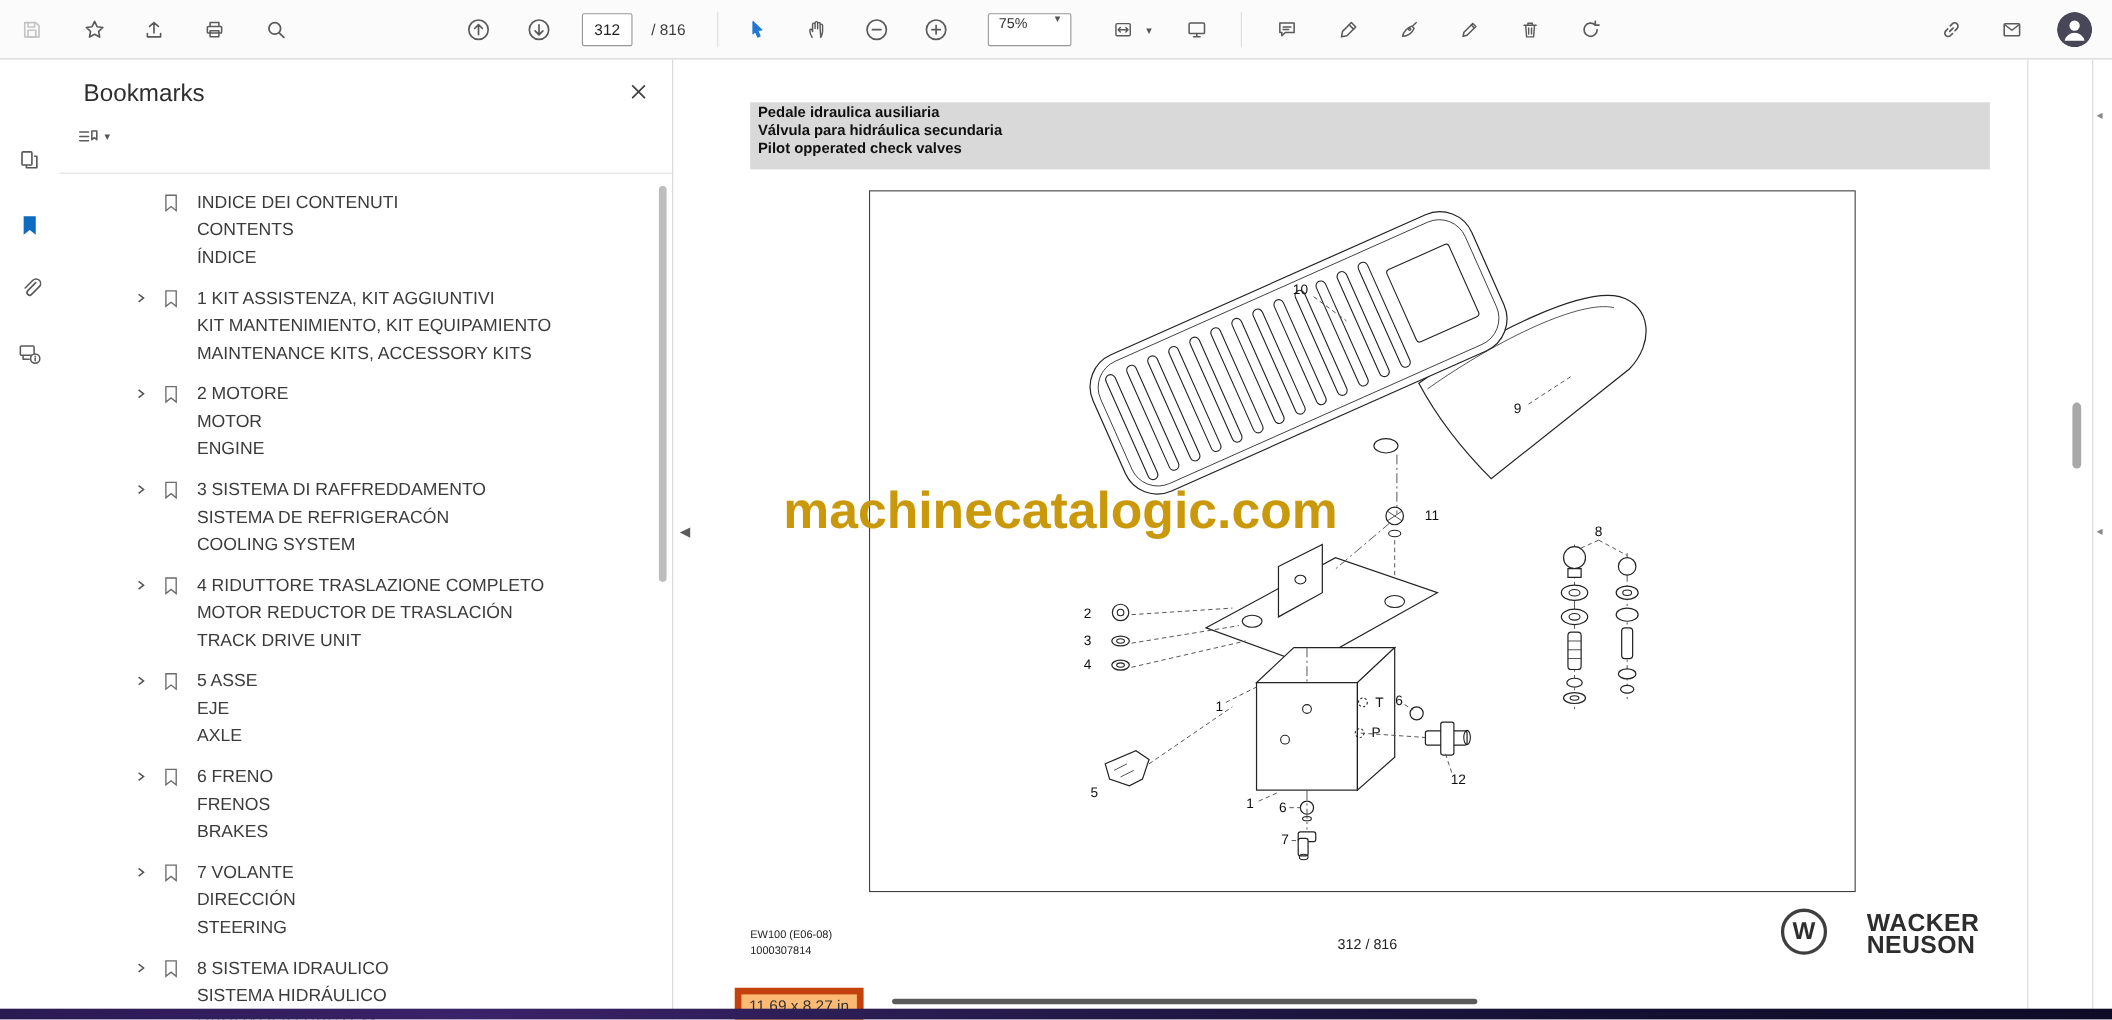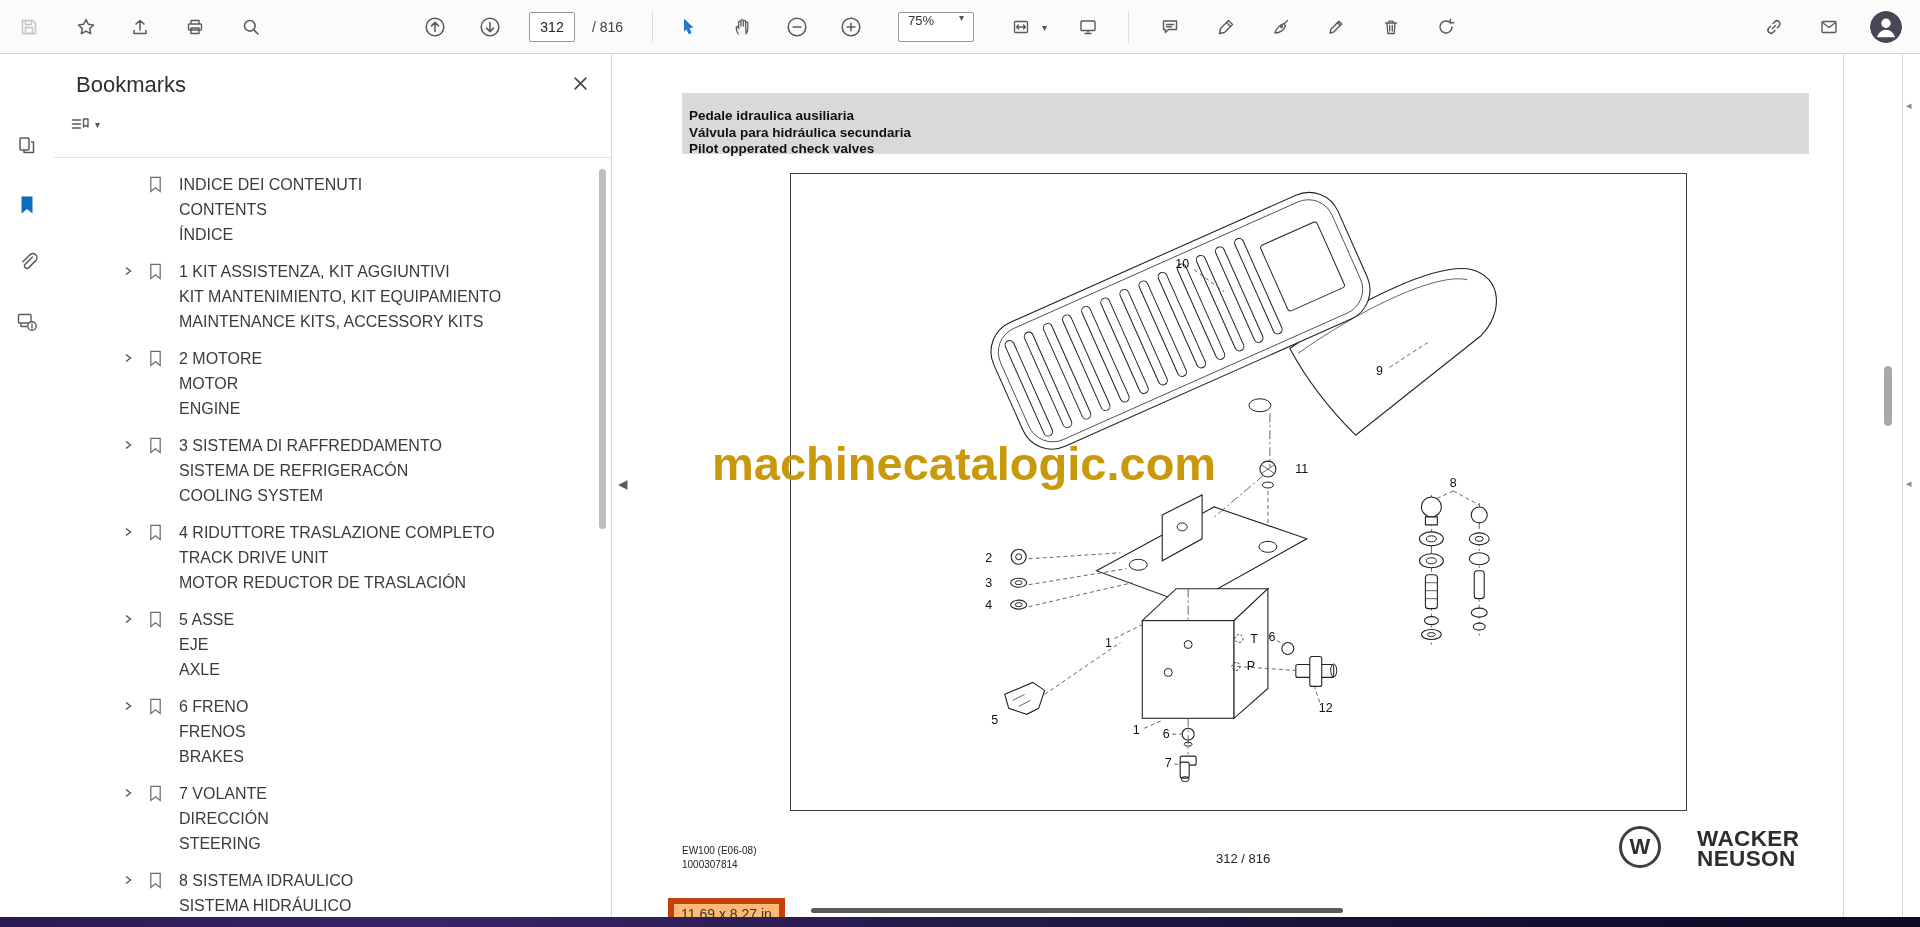--- a/index.html
+++ b/index.html
@@ -32,21 +32,21 @@
   .tree{position:absolute;left:0;right:16px;top:114px;bottom:0;overflow:hidden}
   .bm-item{position:relative;padding:4px 8px 2px 125px;margin-bottom:6px;cursor:pointer}
   .bm-line{font-size:16px;line-height:25px;color:#3b3b3b;white-space:nowrap}
   .chev{position:absolute;left:68px;top:10px}
   .bmic{position:absolute;left:94px;top:8px}
   .panel-scroll{position:absolute;right:5px;top:115px;width:7px;height:360px;background:#bdbdbd;border-radius:4px;cursor:pointer}
   .collapse-handle{position:absolute;left:618px;top:474px;font-size:19px;color:#5c5c5c;cursor:pointer;z-index:25;line-height:1}
 
   
   .docarea{position:absolute;top:54px;left:613px;width:1230px;bottom:10px;background:#fff;z-index:5}
-  .doc-header{position:absolute;left:682px;top:93px;width:1127px;height:61px;background:#d9d9d9;padding:15px 0 0 7px;z-index:6}
+  .doc-header{position:absolute;left:682px;top:93px;width:1127px;height:61px;background:#d9d9d9;padding:1px 0 0 7px;z-index:6}
   .doc-header div{font-size:13.5px;font-weight:700;color:#101010;line-height:16.5px}
   .diagram-box{position:absolute;left:790px;top:173px;width:897px;height:638px;border:1px solid #3f3f3f;background:#fff;z-index:6}
   .watermark{position:absolute;left:712px;top:436px;font-size:47px;font-weight:700;color:#c9990b;letter-spacing:0;z-index:9;white-space:nowrap}
   .f-model{position:absolute;left:682px;top:845px;font-size:10px;color:#222;z-index:6}
   .f-part{position:absolute;left:682px;top:859px;font-size:10px;color:#222;z-index:6}
   .f-page{position:absolute;left:1216px;top:851px;font-size:13px;color:#222;z-index:6}
   .logo-circle{position:absolute;left:1619px;top:826px;width:42px;height:42px;border-radius:50%;border:3px solid #3f3f3f;background:#fff;display:flex;align-items:center;justify-content:center;font-size:22px;font-weight:800;color:#2e2e2e;z-index:6}
   .brand{position:absolute;left:1697px;top:829px;font-size:22.5px;font-weight:800;color:#2d2d2d;line-height:20px;letter-spacing:.4px;z-index:6}
 
   
@@ -313,22 +313,22 @@
       </div>
 
       <div class="bm-item">
         <svg class="chev" width="12" height="12" viewBox="0 0 12 12">
             <path d="M4 2.5L8.5 6 4 9.5" fill="none" stroke="#555" stroke-width="1.4"></path>
           </svg>
         <svg class="bmic" width="15" height="17" viewBox="0 0 16 18">
             <path d="M3 1.5h10v15l-5-4-5 4z" fill="none" stroke="#6b6b6b" stroke-width="1.3"></path>
           </svg>
         <div class="bm-line">4 RIDUTTORE TRASLAZIONE COMPLETO</div>
+        <div class="bm-line">MOTOR REDUCTOR DE TRASLACIÓN</div>
         <div class="bm-line">TRACK DRIVE UNIT</div>
-        <div class="bm-line">MOTOR REDUCTOR DE TRASLACIÓN</div>
       </div>
 
       <div class="bm-item">
         <svg class="chev" width="12" height="12" viewBox="0 0 12 12">
             <path d="M4 2.5L8.5 6 4 9.5" fill="none" stroke="#555" stroke-width="1.4"></path>
           </svg>
         <svg class="bmic" width="15" height="17" viewBox="0 0 16 18">
             <path d="M3 1.5h10v15l-5-4-5 4z" fill="none" stroke="#6b6b6b" stroke-width="1.3"></path>
           </svg>
         <div class="bm-line">5 ASSE</div>

